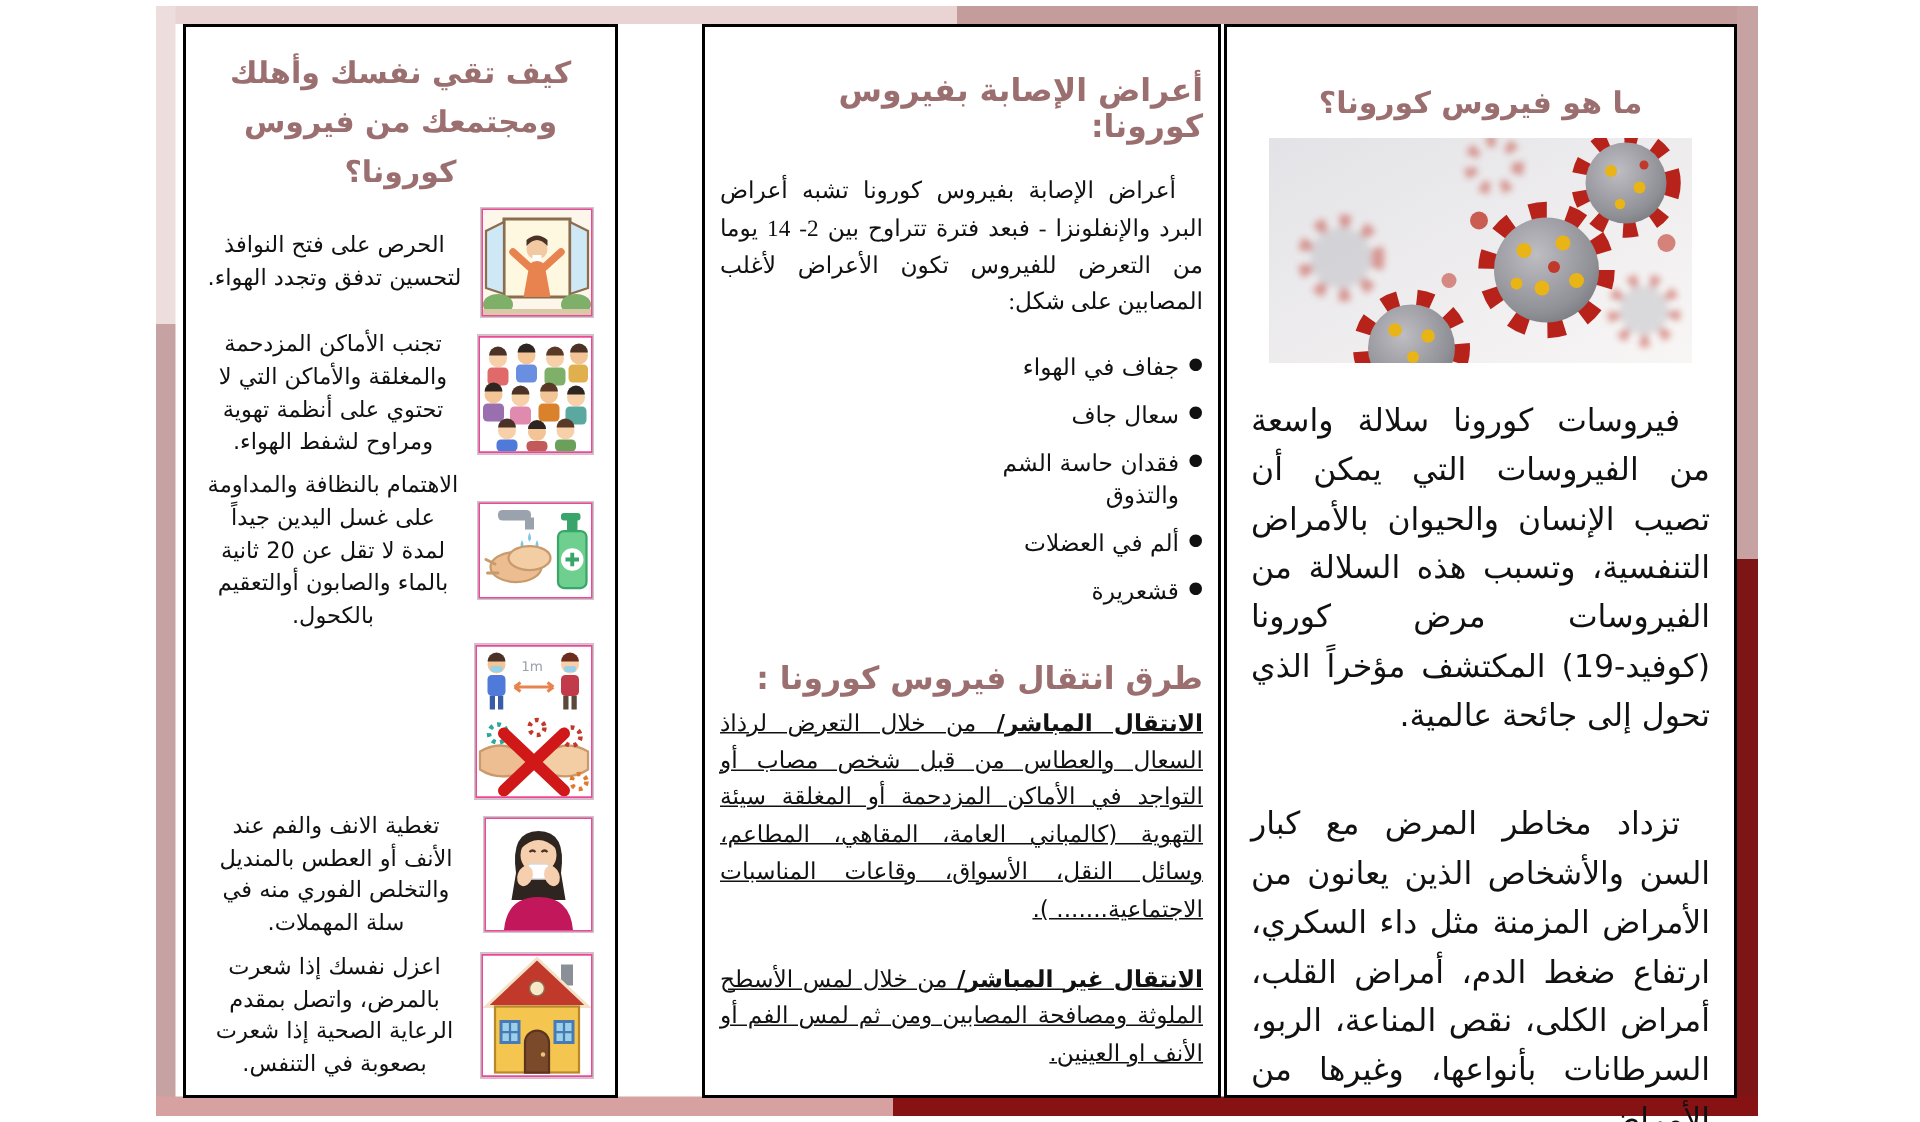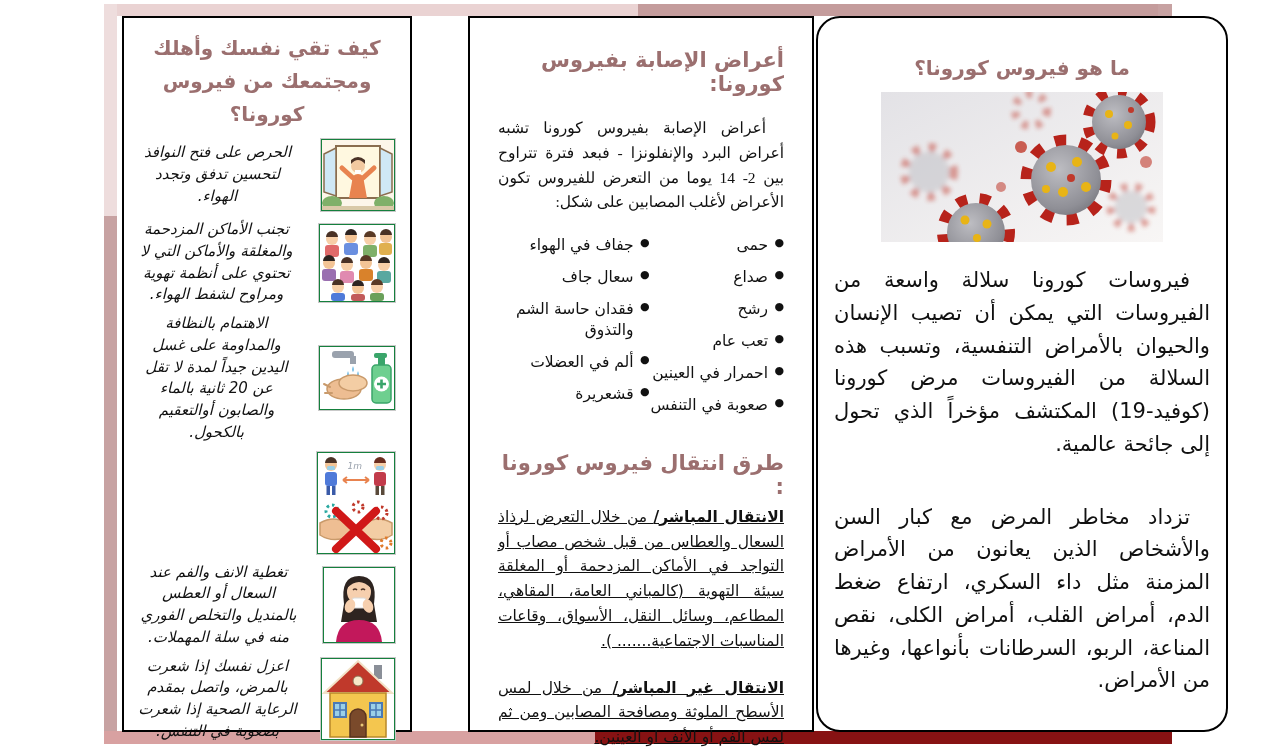--- a/index.html
+++ b/index.html
@@ -11,22 +11,22 @@
              background:linear-gradient(90deg,#ead3d3 0 50%,#c49c9c 50% 100%);}
   .strip-left{left:104px;top:4px;width:13px;height:730px;
               background:linear-gradient(180deg,#eedddd 0 29%,#c7a2a2 29% 100%);}
   .strip-right{left:1158px;top:4px;width:14px;height:738px;
                background:linear-gradient(180deg,#c7a2a2 0 50%,#7d1517 50% 100%);}
   .strip-bottom{left:104px;top:731px;width:1068px;height:13px;
                 background:linear-gradient(90deg,#d8a1a1 0 46%,#871213 46% 100%);}
   
   .panel{position:absolute;top:16px;height:716px;background:#fff;border:2px solid #000;
          box-sizing:border-box;direction:rtl;}
-  .panel-what{left:816px;width:412px;padding:6px 16px;border-radius:24px;}
-  .panel-symptoms{left:468px;width:346px;padding:6px 28px;}
+  .panel-what{left:816px;width:342px;padding:6px 16px;}
+  .panel-symptoms{left:468px;width:346px;padding:6px 10px;}
   .panel-protect{left:122px;width:290px;padding:4px 12px;}
   h2.ptitle{color:#9b6f6f;font-weight:bold;margin:0;}
   
   .panel-what h2{font-size:20px;text-align:center;margin:32px 0 12px;}
   .virus-img{display:block;margin:10px auto 0;}
   .panel-what p{font-size:21px;line-height:1.56;text-align:justify;text-indent:20px;margin:0;}
   .panel-what p.p1{margin-top:22px;}
   .panel-what p.p2{margin-top:30px;}
   .panel-what p.p3{margin-top:40px;}
   
@@ -36,22 +36,22 @@
   .bullets ul{list-style:none;margin:0;padding:0;font-size:15.5px;}
   .bullets ul.col1{width:47%;}
   .bullets ul.col2{width:53%;}
   .bullets li{position:relative;padding-right:16px;margin-bottom:11px;line-height:1.35;}
   .bullets li::before{content:"●";position:absolute;right:0;top:1px;font-size:11px;}
   .trans-title{font-size:20px;text-align:center;margin:42px 0 6px;}
   .panel-symptoms p.trans{font-size:15.5px;line-height:1.6;text-align:justify;margin:6px 0 0;text-decoration:underline;}
   .panel-symptoms p.trans2{margin-top:22px;}
   
   .panel-protect h2{font-size:20px;line-height:1.65;text-align:center;margin:10px 6px 4px;}
-  .p-row{display:flex;align-items:center;gap:23px;margin:7px 2px;font-style:italic;}
-  .icon-box{flex:0 0 auto;border:1px solid #c9c9c9;background:#15803d;line-height:0;padding:1px;}
+  .p-row{display:flex;align-items:center;gap:12px;margin:7px 2px;}
+  .icon-box{flex:0 0 auto;border:1px solid #c9c9c9;background:#ec4899;line-height:0;padding:1px;}
   .p-text{flex:1;font-size:15px;line-height:1.45;text-align:center;}
 </style>
 </head>
 <body>
 
 <div class="stage">
   <div class="strip strip-top"></div>
   <div class="strip strip-left"></div>
   <div class="strip strip-right"></div>
   <div class="strip strip-bottom"></div>
@@ -115,28 +115,20 @@
       <circle cx="265" cy="70" r="6" fill="#c0392b" opacity="0.6"></circle>
     </svg>
     <p class="p1">فيروسات كورونا سلالة واسعة من الفيروسات التي يمكن أن تصيب الإنسان والحيوان بالأمراض التنفسية، وتسبب هذه السلالة من الفيروسات مرض كورونا (كوفيد-19) المكتشف مؤخراً الذي تحول إلى جائحة عالمية.</p>
     <p class="p3">تزداد مخاطر المرض مع كبار السن والأشخاص الذين يعانون من الأمراض المزمنة مثل داء السكري، ارتفاع ضغط الدم، أمراض القلب، أمراض الكلى، نقص المناعة، الربو، السرطانات بأنواعها، وغيرها من الأمراض.</p>
   </section>
 
   <section class="panel panel-symptoms">
     <h2 class="ptitle">أعراض الإصابة بفيروس كورونا:</h2>
     <p class="intro">أعراض الإصابة بفيروس كورونا تشبه أعراض البرد والإنفلونزا - فبعد فترة تتراوح بين 2- 14 يوما من التعرض للفيروس تكون الأعراض لأغلب المصابين على شكل:</p>
     <div class="bullets">
-      <ul class="col1">
-        <li>حمى</li>
-        <li>صداع</li>
-        <li>رشح</li>
-        <li>تعب عام</li>
-        <li>احمرار في العينين</li>
-        <li>صعوبة في التنفس</li>
-      </ul>
       <ul class="col2">
         <li>جفاف في الهواء</li>
         <li>سعال جاف</li>
         <li>فقدان حاسة الشم والتذوق</li>
         <li>ألم في العضلات</li>
         <li>قشعريرة</li>
       </ul>
     </div>
     <h2 class="ptitle trans-title">طرق انتقال فيروس كورونا :</h2>
     <p class="trans"><b>الانتقال المباشر/</b><span> من خلال التعرض لرذاذ السعال والعطاس من قبل شخص مصاب أو التواجد في الأماكن المزدحمة أو المغلقة سيئة التهوية  (كالمباني العامة، المقاهي، المطاعم، وسائل النقل، الأسواق، وقاعات المناسبات الاجتماعية....... ).</span></p>
@@ -274,21 +266,21 @@
           <path d="M20 36 q-4 -28 15 -28 q19 0 15 28 l3 18 h-36 z" fill="#2e2420"></path>
           <circle cx="35" cy="24" r="12" fill="#f6cfae"></circle>
           <path d="M23 20 q12 -12 24 0 q0 -10 -12 -10 q-12 0 -12 10" fill="#2e2420"></path>
           <path d="M29 22 q2 -2 4 0 M37 22 q2 -2 4 0" stroke="#4a3226" stroke-width="1.5" fill="none"></path>
           <path d="M12 74 q2 -22 23 -22 q21 0 23 22 z" fill="#c2185b"></path>
           <rect x="28" y="30" width="14" height="10" rx="2" fill="#ffffff" stroke="#d9d9d9"></rect>
           <ellipse cx="26" cy="38" rx="5" ry="7" fill="#f6cfae" transform="rotate(20 26 38)"></ellipse>
           <ellipse cx="44" cy="38" rx="5" ry="7" fill="#f6cfae" transform="rotate(-20 44 38)"></ellipse>
         </svg>
       </span>
-      <div class="p-text">تغطية الانف والفم عند السعال أو العطس بالمنديل والتخلص الفوري منه في سلة المهملات.</div>
+      <div class="p-text">تغطية الانف والفم عند الأنف أو العطس بالمنديل والتخلص الفوري منه في سلة المهملات.</div>
     </div>
 
 
     <div class="p-row">
       <span class="icon-box">
         <svg width="72" height="80" viewBox="0 0 72 80">
           <rect width="72" height="80" fill="#ffffff"></rect>
           <rect x="52" y="6" width="8" height="14" fill="#8a8f98"></rect>
           <polygon points="36,2 70,34 2,34" fill="#c0392b" stroke="#f2e2c8" stroke-width="2"></polygon>
           <circle cx="36" cy="22" r="5" fill="#f7e9c8" stroke="#8a6d4f"></circle>

